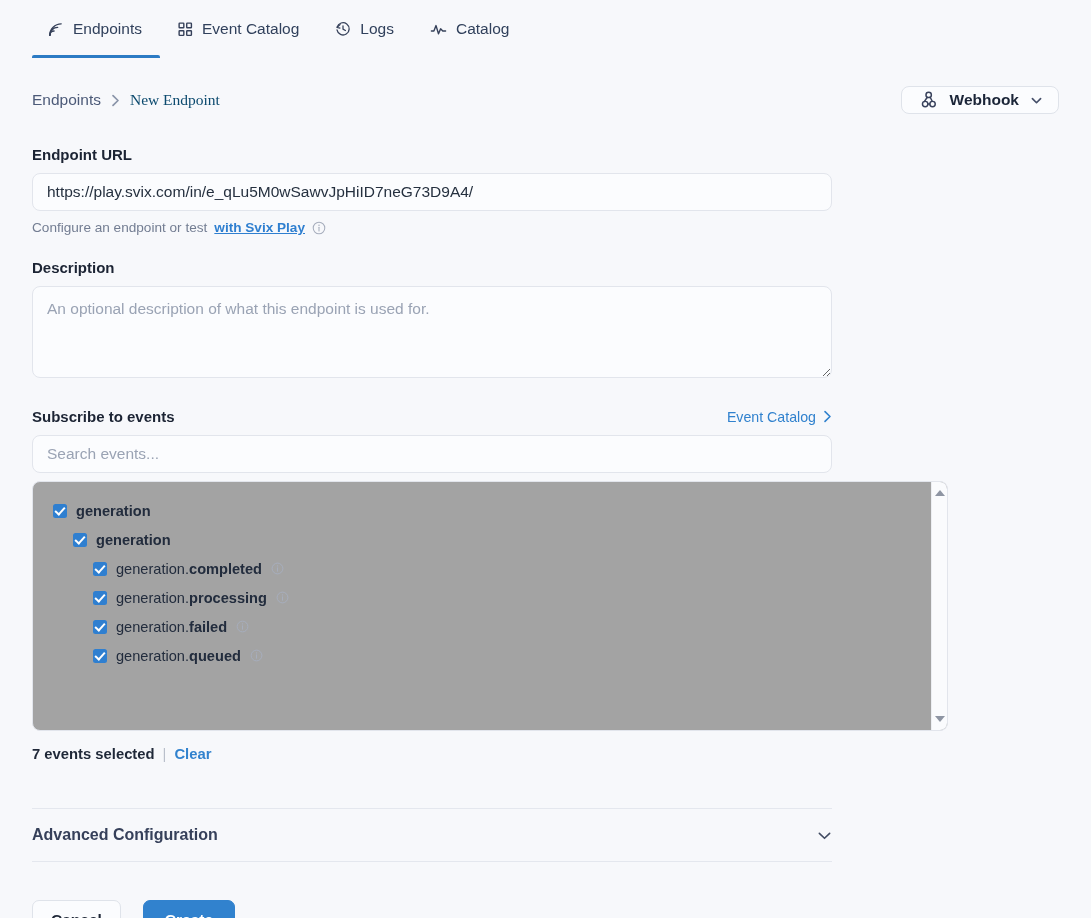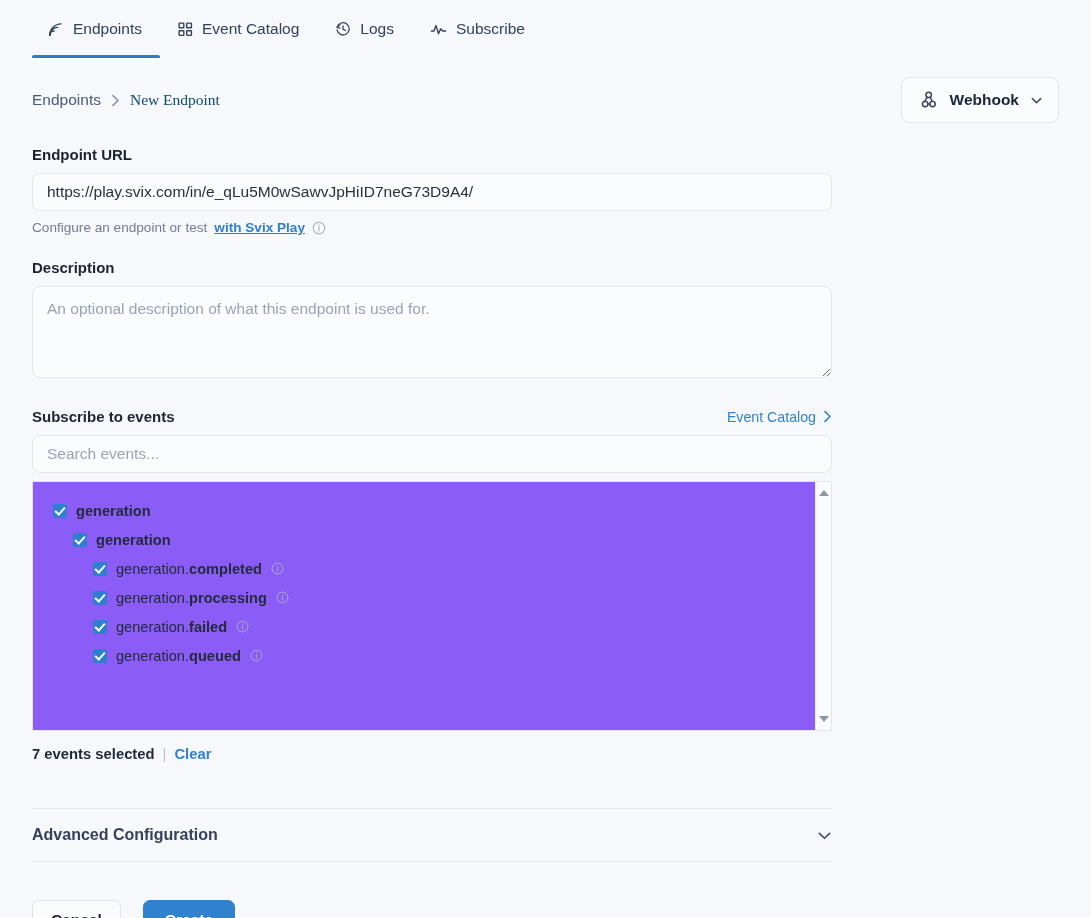--- a/index.html
+++ b/index.html
@@ -58,21 +58,21 @@
   .crumb-sep { color: #8a94a9; font-size: 14px; display:flex; align-items:center; }
   .crumb-cur { color: #0c4a6e; font-family: Liberation Serif, serif; }
 
   .whbtn {
     display: flex;
     align-items: center;
     gap: 11px;
     background: #fbfcfe;
     border: 1px solid #dfe3ea;
     border-radius: 8px;
-    height: 46px;
+    height: 28px;
     padding: 0 15px 0 16px;
     font-size: 15.5px;
     font-weight: bold;
     color: #1b2538;
     cursor: pointer;
   }
   .whbtn .chev { color: #46506a; display:flex; }
 
   
   .flabel {
@@ -126,25 +126,25 @@
     width: 800px;
     margin: 26px 0 10px;
   }
   .subttl { font-size: 15px; font-weight: bold; color: #1c2434; }
   .catlink {
     display: flex; align-items: center; gap: 7px;
     color: #3182ce; font-size: 14.2px; cursor: pointer;
   }
 
   .treebox {
-    width: 800px;
+    width: 916px;
     height: 250px;
-    background: #8b5cf6;
+    background: #a3a3a3;
     border: 1px solid #e2e5ec;
-    border-radius: 0;
+    border-radius: 8px;
     margin-top: 8px;
     position: relative;
     overflow: hidden;
   }
   .treeinner { padding: 14px 12px 10px 14px; }
   .trow {
     display: flex;
     align-items: center;
     gap: 9px;
     height: 29px;
@@ -284,21 +284,21 @@
     <span>Logs</span>
 
   </div>
 
   <div class="tab inactive">
     <span class="tab-ico">
       <svg width="17" height="17" viewBox="0 0 24 24" fill="none" stroke="currentColor" stroke-width="2" stroke-linecap="round" stroke-linejoin="round">
         <polyline points="2,14 5.5,14 8.5,6.5 12,18 15,11 18,14 22,14"></polyline>
       </svg>
     </span>
-    <span>Subscribe</span>
+    <span>Catalog</span>
 
   </div>
 </div>
 
 <div class="page">
 
   
   <div class="crumbrow">
     <div class="crumbs">
       <span class="crumb-link">Endpoints</span>

